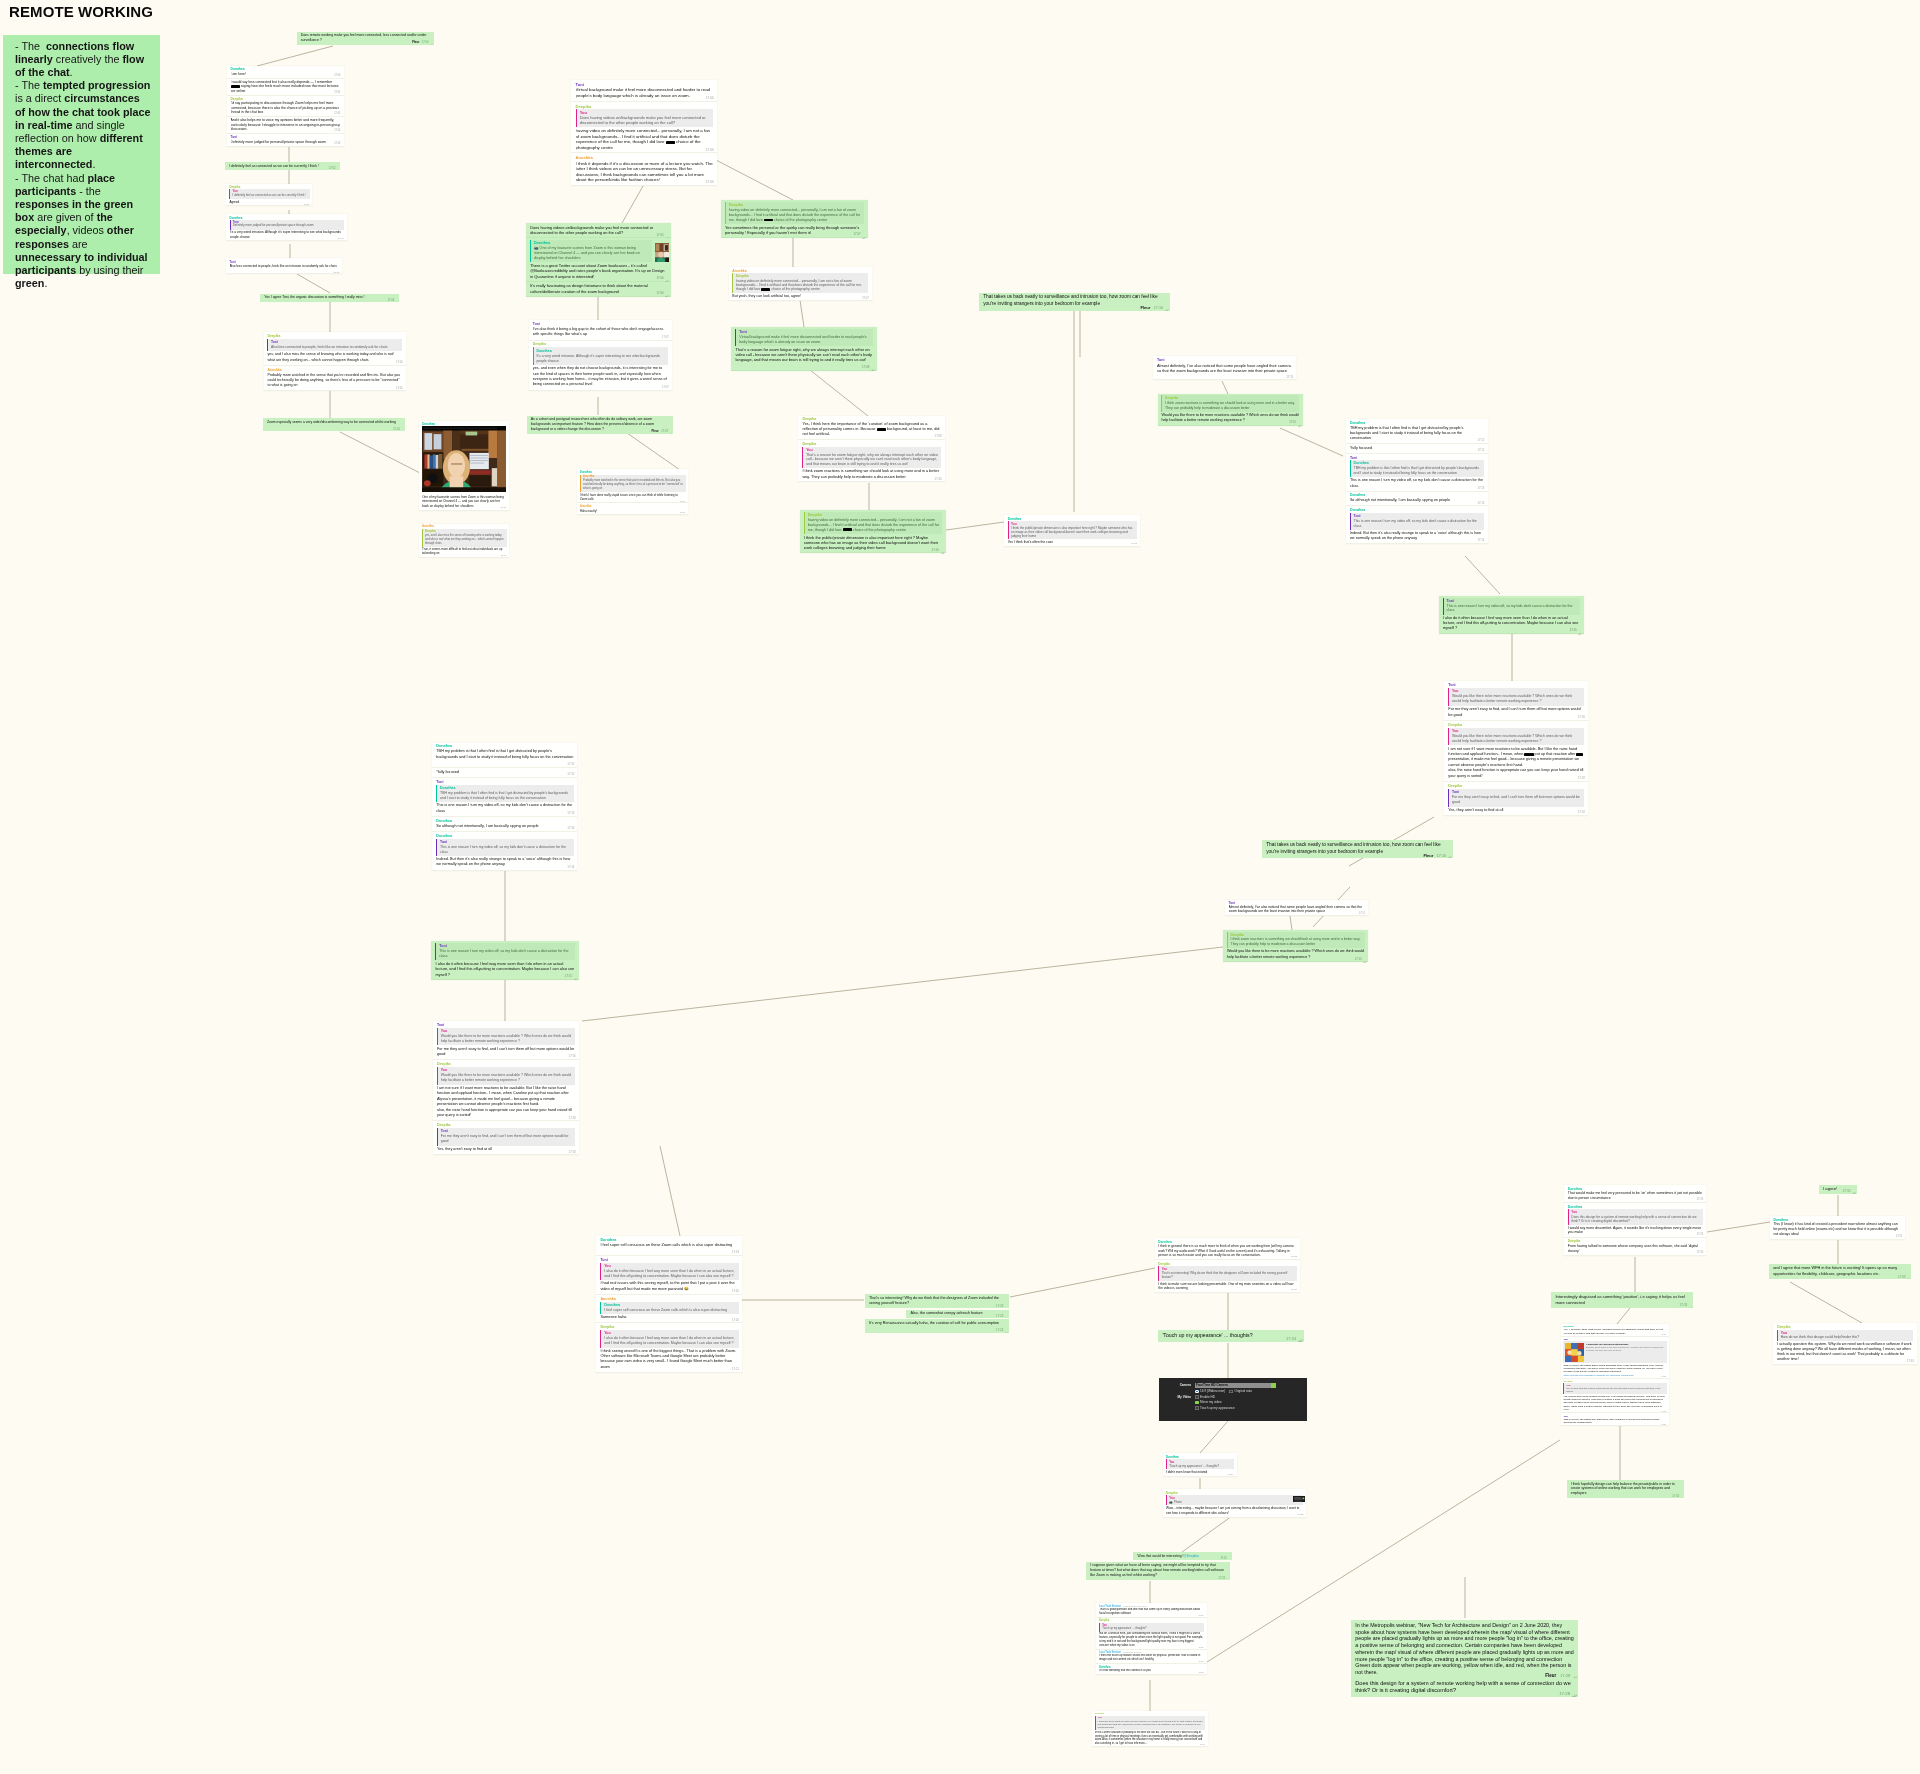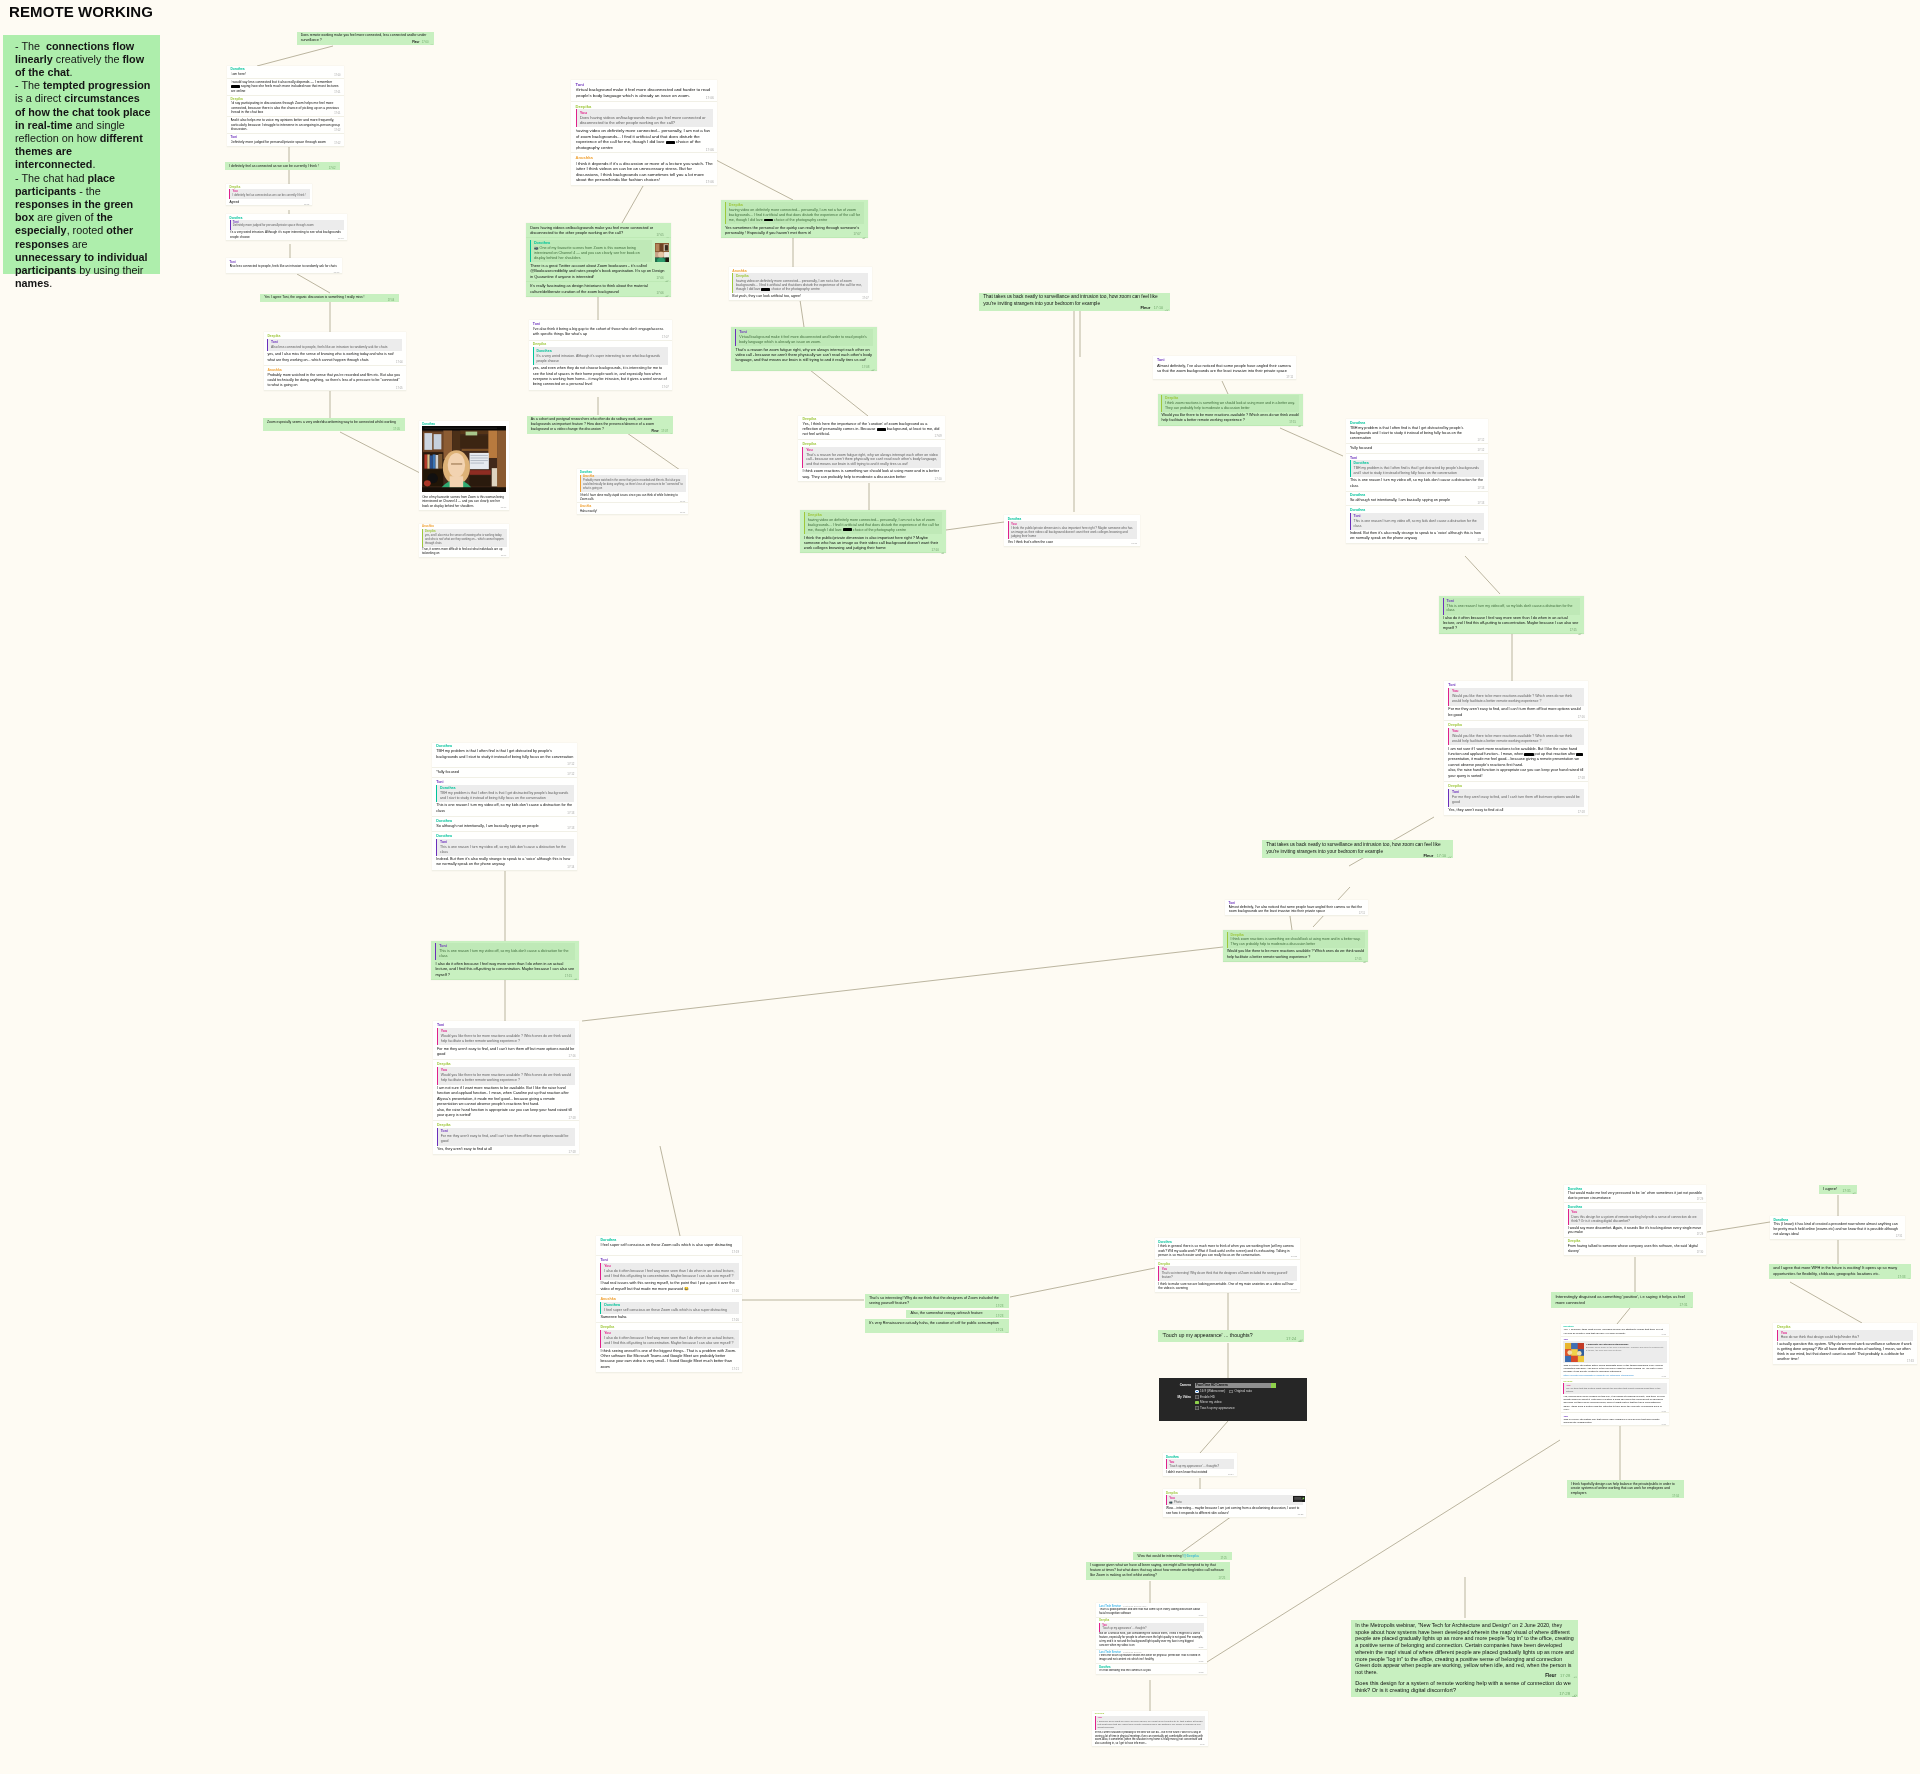--- a/index.html
+++ b/index.html
@@ -139,21 +139,21 @@
         <line x1="1620" y1="1422" x2="1620" y2="1480"></line>
         <line x1="1707" y1="1232" x2="1770" y2="1222"></line>
         <line x1="1838" y1="1195" x2="1838" y2="1216"></line>
         <line x1="1838" y1="1239" x2="1838" y2="1265"></line>
         <line x1="1790" y1="1282" x2="1862" y2="1323"></line>
       </g>
     </svg>
   <div class="board-title">REMOTE WORKING</div>
   <div class="legend" id="legend"><span>- The  </span><b>connections flow linearly</b><span> creatively the </span><b>flow of the chat</b><span>.
 - The </span><b>tempted progression</b><span> is a direct </span><b>circumstances of how the chat took place in real-time</b><span> and single reflection on how </span><b>different themes are interconnected</b><span>.
-- The chat had </span><b>place participants</b><span> - the </span><b>responses in the green box</b><span> are given of </span><b>the especially</b><span>, rooted </span><b>other responses</b><span> are </span><b>unnecessary to individual participants</b><span> by using their </span><b>names</b><span>.</span></div>
+- The chat had </span><b>place participants</b><span> - the </span><b>responses in the green box</b><span> are given of </span><b>the especially</b><span>, videos </span><b>other responses</b><span> are </span><b>unnecessary to individual participants</b><span> by using their </span><b>green</b><span>.</span></div>
   <div id="content">
       <div class="card" id="c-anushka-here" style="left: 227px; top: 66px; width: 116.6px;">
         <div class="msg" style="padding: 1.47968px 3.23px 1.56672px 3.57px;">
           <div class="who" style="color: rgb(0, 195, 154); font-size: 3.196px; line-height: 4.1344px;">Dorothea</div>
           <div class="bwrap" style="font-size: 3.4px; line-height: 4.352px;"><span class="body" style="font-size: 3.4px; line-height: 4.352px;">I am here!<span class="tspace" style="width:14.28px"></span></span></div>
           <span class="time" style="font-size: 2.584px;">17:00</span>
         </div>
         <div class="msg" style="padding: 1.47968px 3.23px 1.56672px 3.57px;">
           <div class="bwrap" style="font-size: 3.4px; line-height: 4.352px;"><span class="body" style="font-size: 3.4px; line-height: 4.352px;">I would say less connected but it also really depends — I remember <span class="redact" style="width:9.2px;height:2.6px"></span> saying how she feels much more included now that most lectures are online<span class="tspace" style="width:14.28px"></span></span></div>
           <span class="time" style="font-size: 2.584px;">17:01</span>

